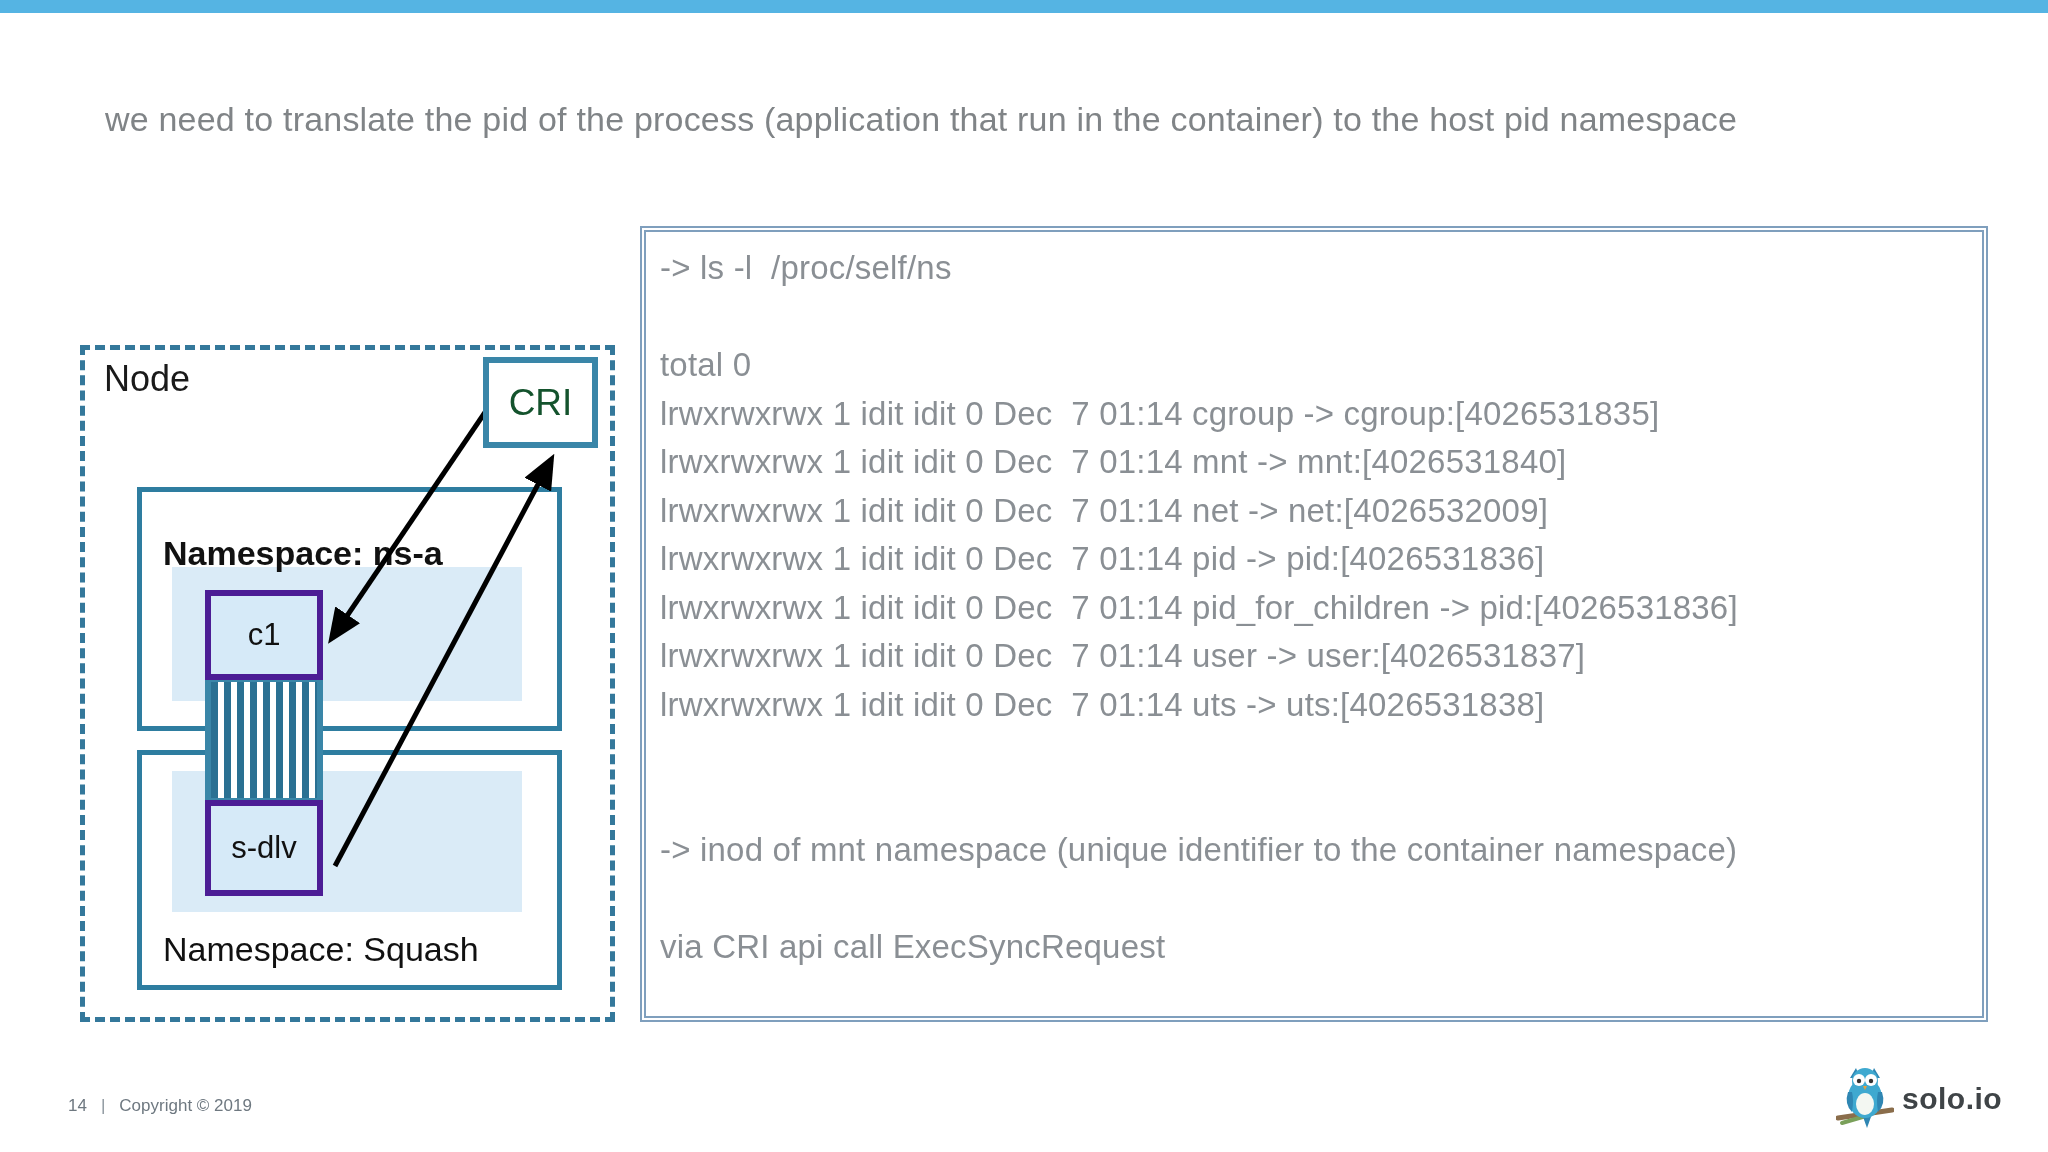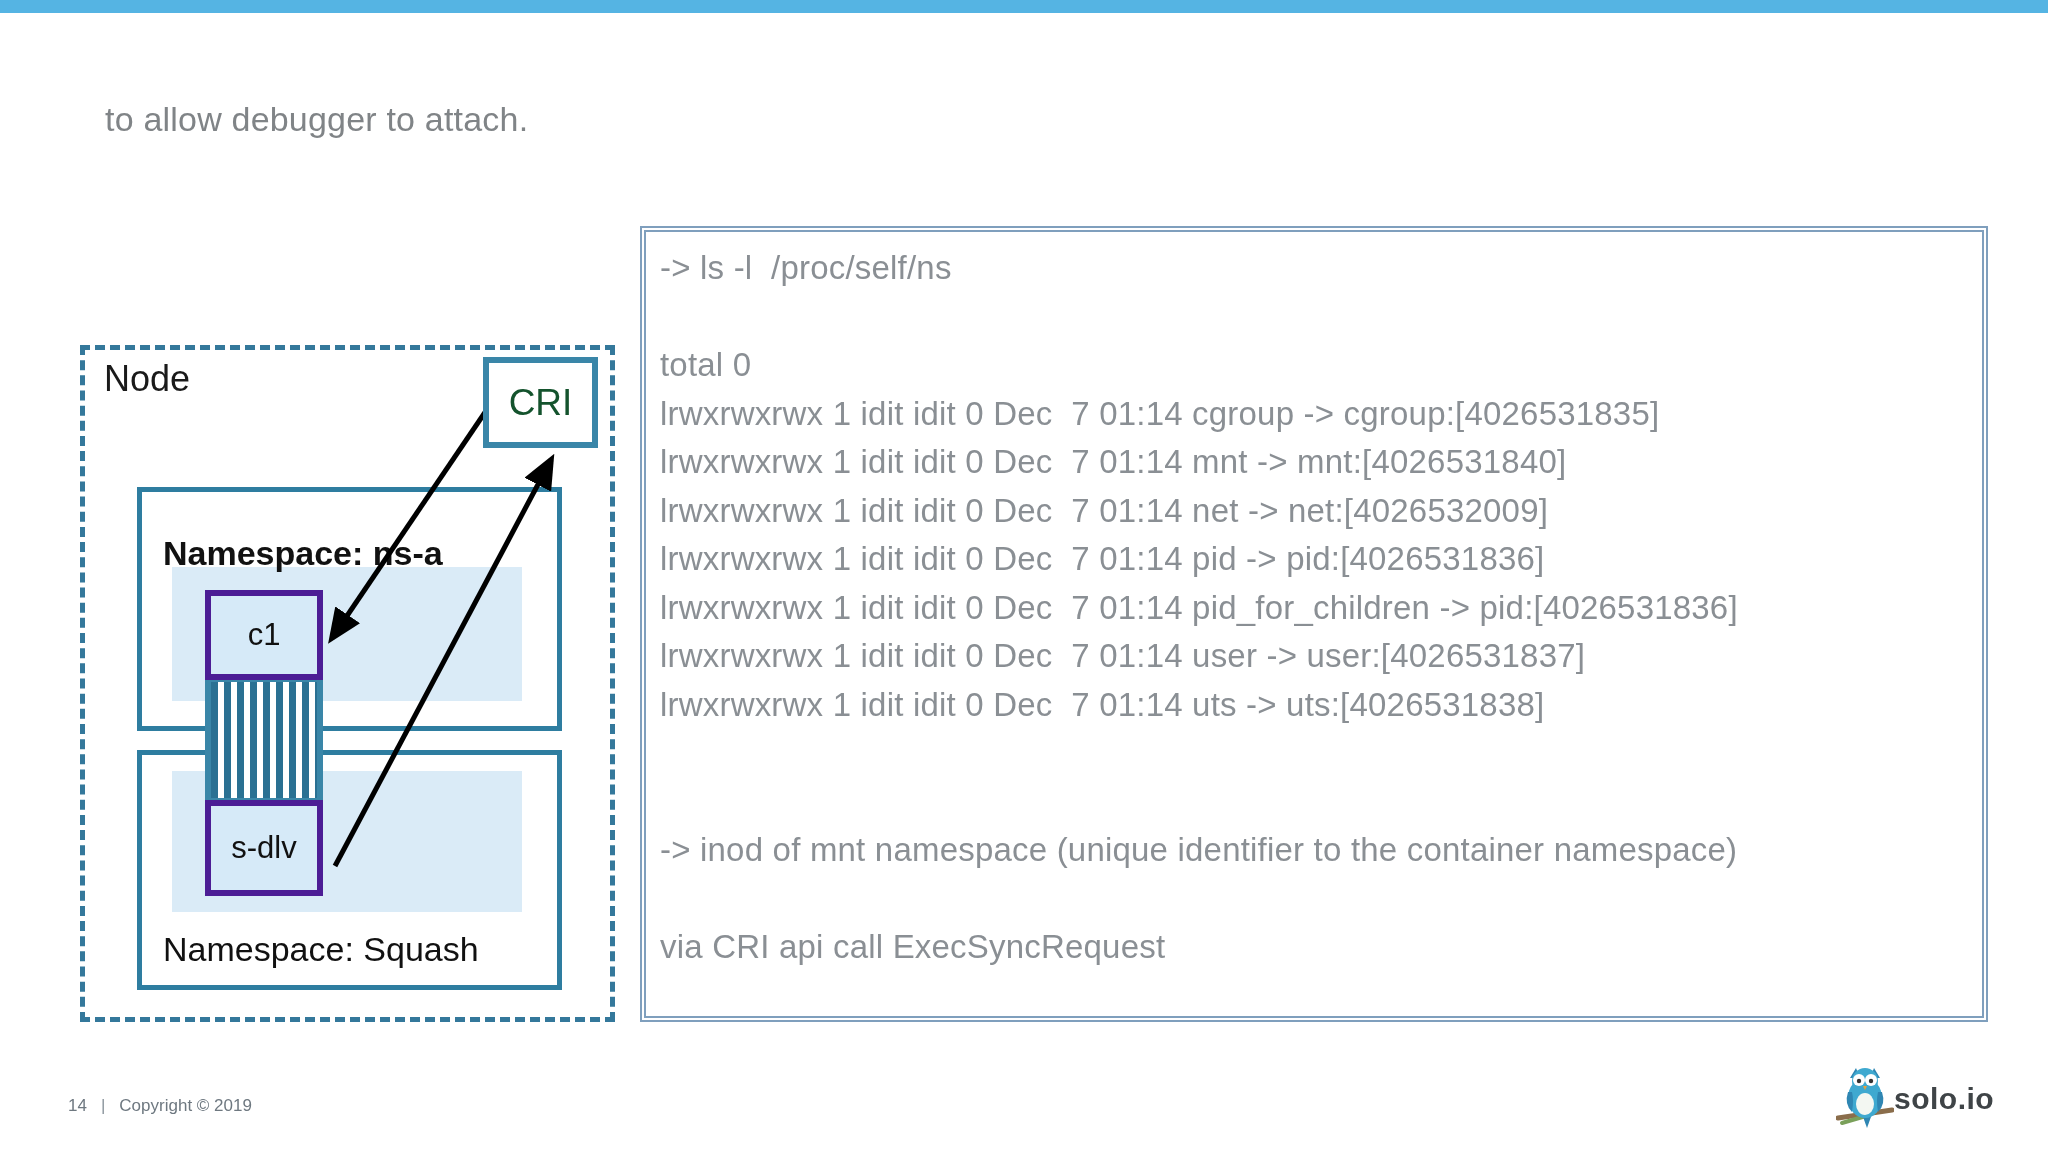--- a/index.html
+++ b/index.html
@@ -76,30 +76,30 @@
   
   .footer{
     position:absolute;left:68px;top:1096px;
     font-size:17px;color:#6e7880;display:flex;align-items:center;
   }
   .footer .sep{margin:0 14px;color:#8a939b;}
   .logo{
     position:absolute;left:1836px;top:1066px;display:flex;align-items:center;
   }
   .logo-text{
-    font-size:30px;font-weight:700;color:#3f4447;letter-spacing:0.5px;
+    font-size:30px;font-weight:700;color:#3f4447;margin-left:8px;letter-spacing:0.5px;
   }
 </style>
 </head>
 <body>
 
 <div class="topbar"></div>
 
 <div class="header">
-  <div>to allow debugger to attach.</div>
+  <div>we need to translate the pid of the process (application that run in the container) to the host pid namespace</div>
 </div>
 
 <div class="node-box"></div>
 <div class="node-label">Node</div>
 
 <div class="ns-box ns-a"></div>
 <div class="highlight hl-a"></div>
 <div class="ns-label ns-a-label">Namespace: ns-a</div>
 
 <div class="ns-box ns-squash"></div>

